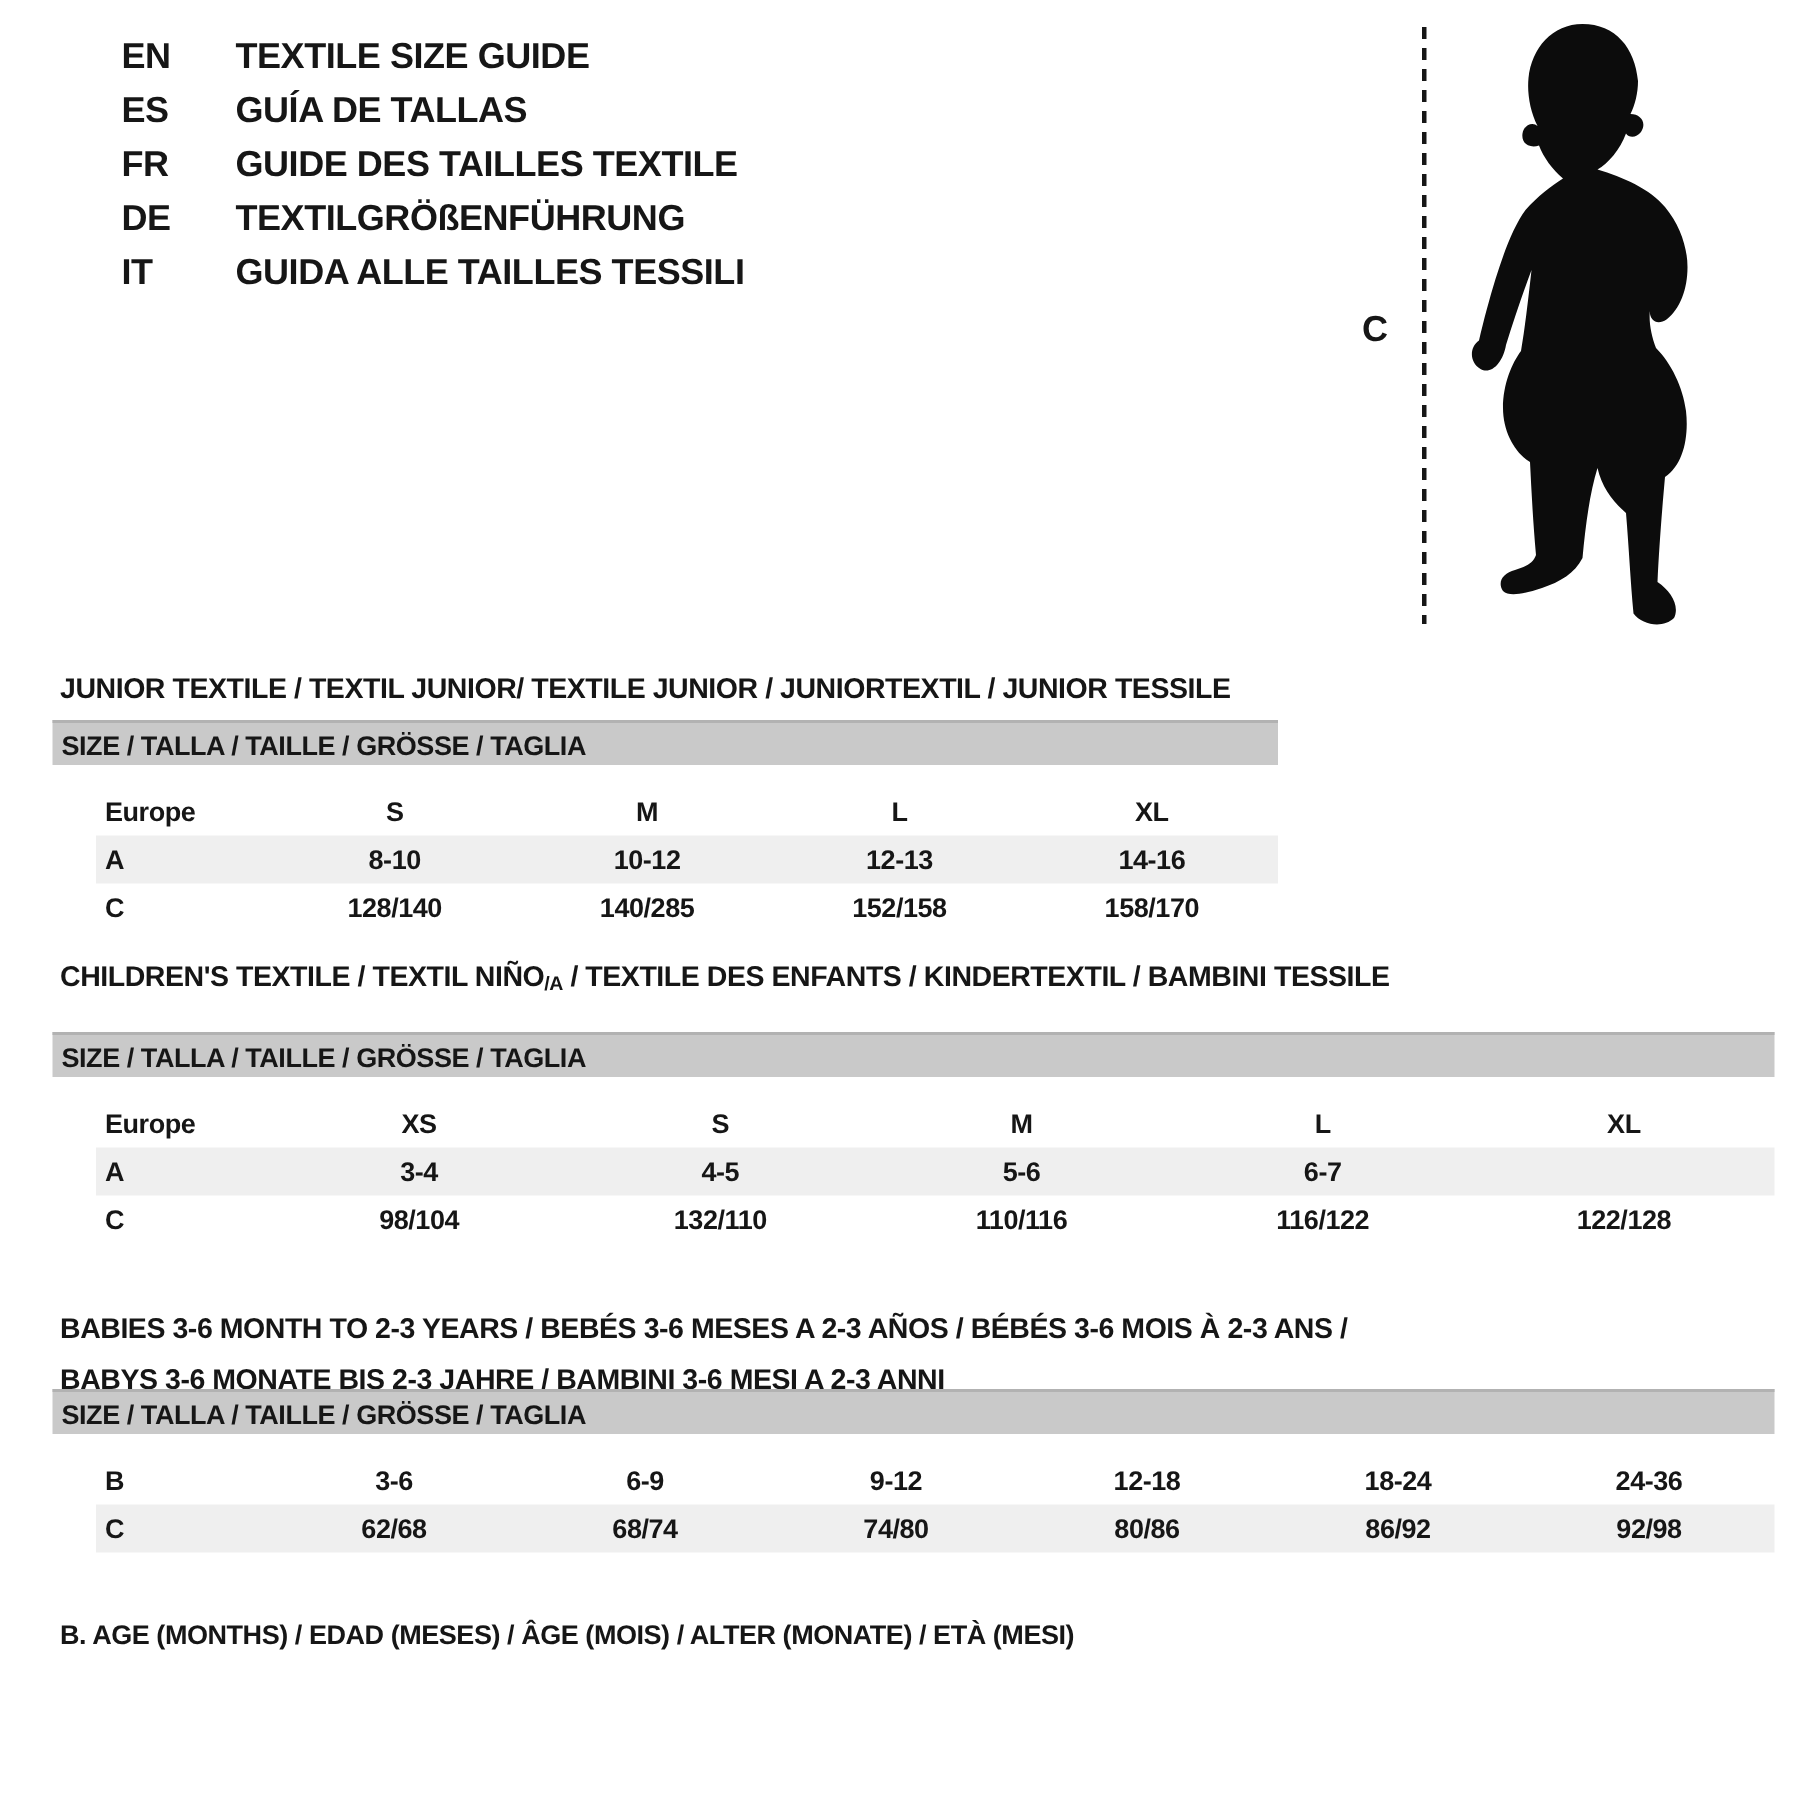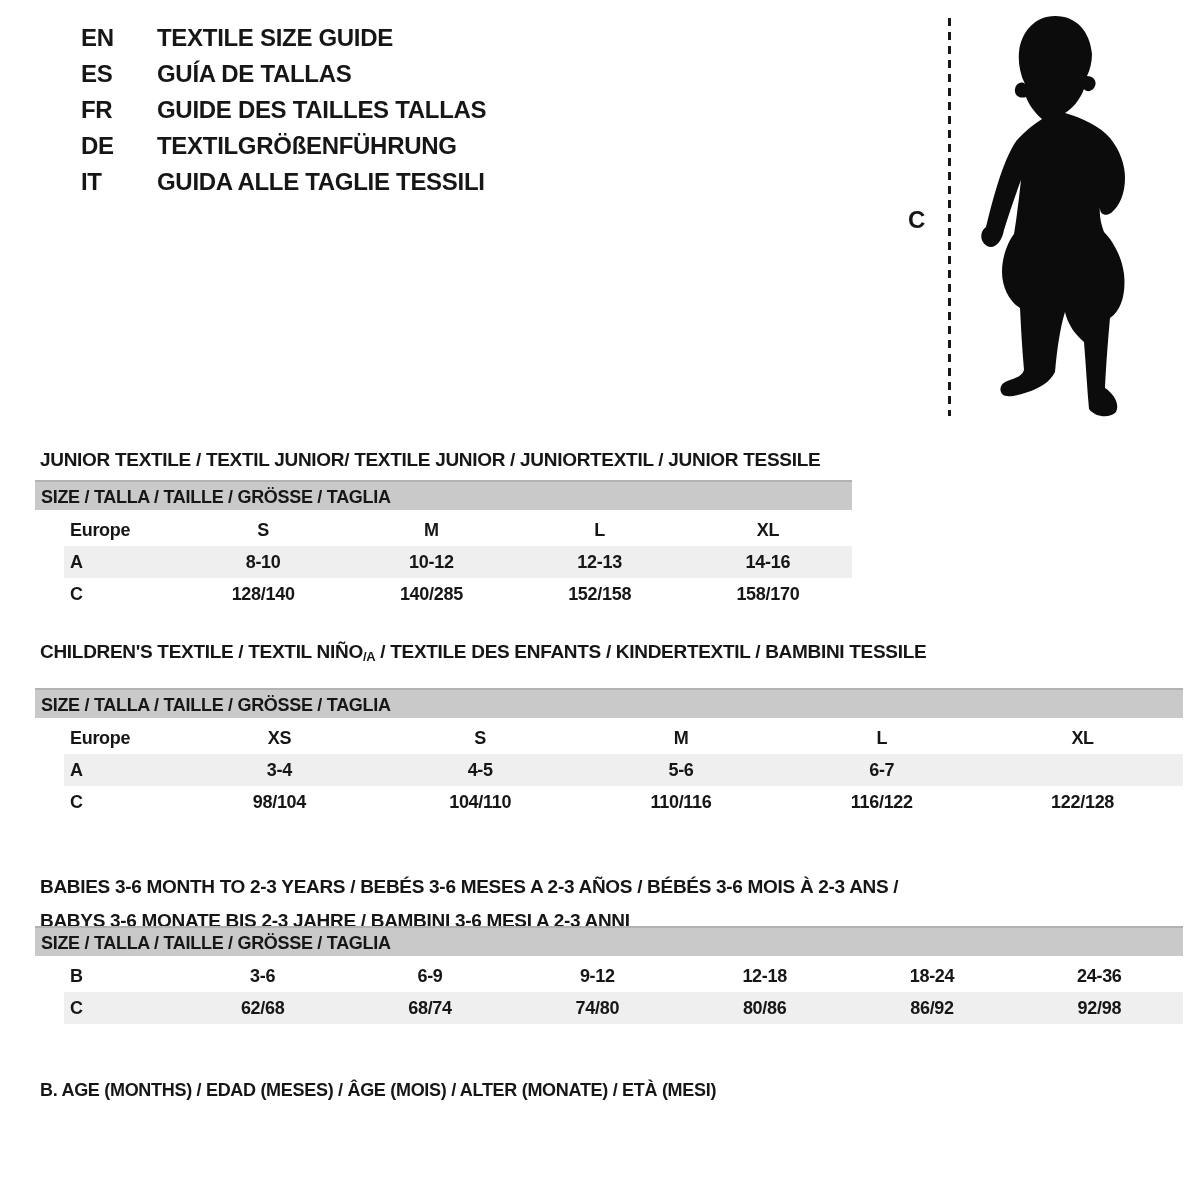--- a/index.html
+++ b/index.html
@@ -36,21 +36,21 @@
   .section-title { position:absolute; left:40px; font-size:19px; line-height:23px; }
   .title-sub { font-size:13px; vertical-align:-3px; }
 
   .size-table { position:absolute; left:35px; }
   .thead {
     height:30px; line-height:30px;
     background:#c9c9c9;
     border-top:2px solid #b2b2b2;
     padding-left:6px;
     font-size:18px;
-    margin-bottom:4px;
+    margin-bottom:15px;
   }
   .trow { display:grid; height:32px; line-height:32px; font-size:18px;margin-left:29px; }
   .trow.shade { background:#efefef; }
   .trow .lbl { text-align:left; padding-left:6px; }
   .trow .cell { text-align:center; }
   .cols4 { grid-template-columns:115px repeat(4,1fr); }
   .cols5 { grid-template-columns:115px repeat(5,1fr); }
   .cols6 { grid-template-columns:115px repeat(6,1fr); }
   .w-junior { width:817px; }
   .w-wide   { width:1148px; }
@@ -61,25 +61,25 @@
 </style>
 </head>
 <body>
 
 <div class="lang-block">
   <span>EN</span>
   <span>TEXTILE SIZE GUIDE</span>
   <span>ES</span>
   <span>GUÍA DE TALLAS</span>
   <span>FR</span>
-  <span>GUIDE DES TAILLES TALLAS</span>
+  <span>GUIDE DES TAILLES TEXTILE</span>
   <span>DE</span>
   <span>TEXTILGRÖßENFÜHRUNG</span>
   <span>IT</span>
-  <span>GUIDA ALLE TAGLIE TESSILI</span>
+  <span>GUIDA ALLE TAILLES TESSILI</span>
 </div>
 
 <div class="figure-area">
   <span class="height-label">C</span>
   <div class="dash-line"></div>
   <svg class="silhouette" width="200" height="410" viewBox="0 0 200 410" aria-hidden="true">
     <path fill="#0c0c0c" d="
       M93,6
       C115,6 128,22 130,44
       C130,52 128,60 125,66
@@ -163,21 +163,21 @@
   <div class="trow cols5 shade">
     <span class="lbl">A</span>
     <span class="cell">3-4</span>
     <span class="cell">4-5</span>
     <span class="cell">5-6</span>
     <span class="cell">6-7</span>
   </div>
   <div class="trow cols5">
     <span class="lbl">C</span>
     <span class="cell">98/104</span>
-    <span class="cell">104/110</span>
+    <span class="cell">132/110</span>
     <span class="cell">110/116</span>
     <span class="cell">116/122</span>
     <span class="cell">122/128</span>
   </div>
 </div>
 
 <div class="section-title" style="top:848px;margin-top:27px;">
   <div>BABIES 3-6 MONTH TO 2-3 YEARS / BEBÉS 3-6 MESES A 2-3 AÑOS / BÉBÉS 3-6 MOIS À 2-3 ANS /</div>
   <div style="margin-top:11px;">BABYS 3-6 MONATE BIS 2-3 JAHRE / BAMBINI 3-6 MESI A 2-3 ANNI</div>
 </div>

